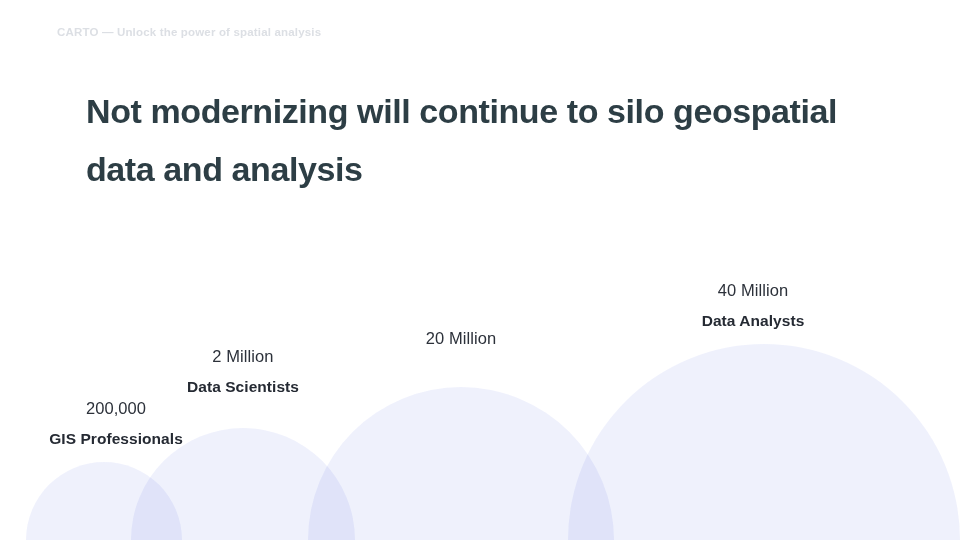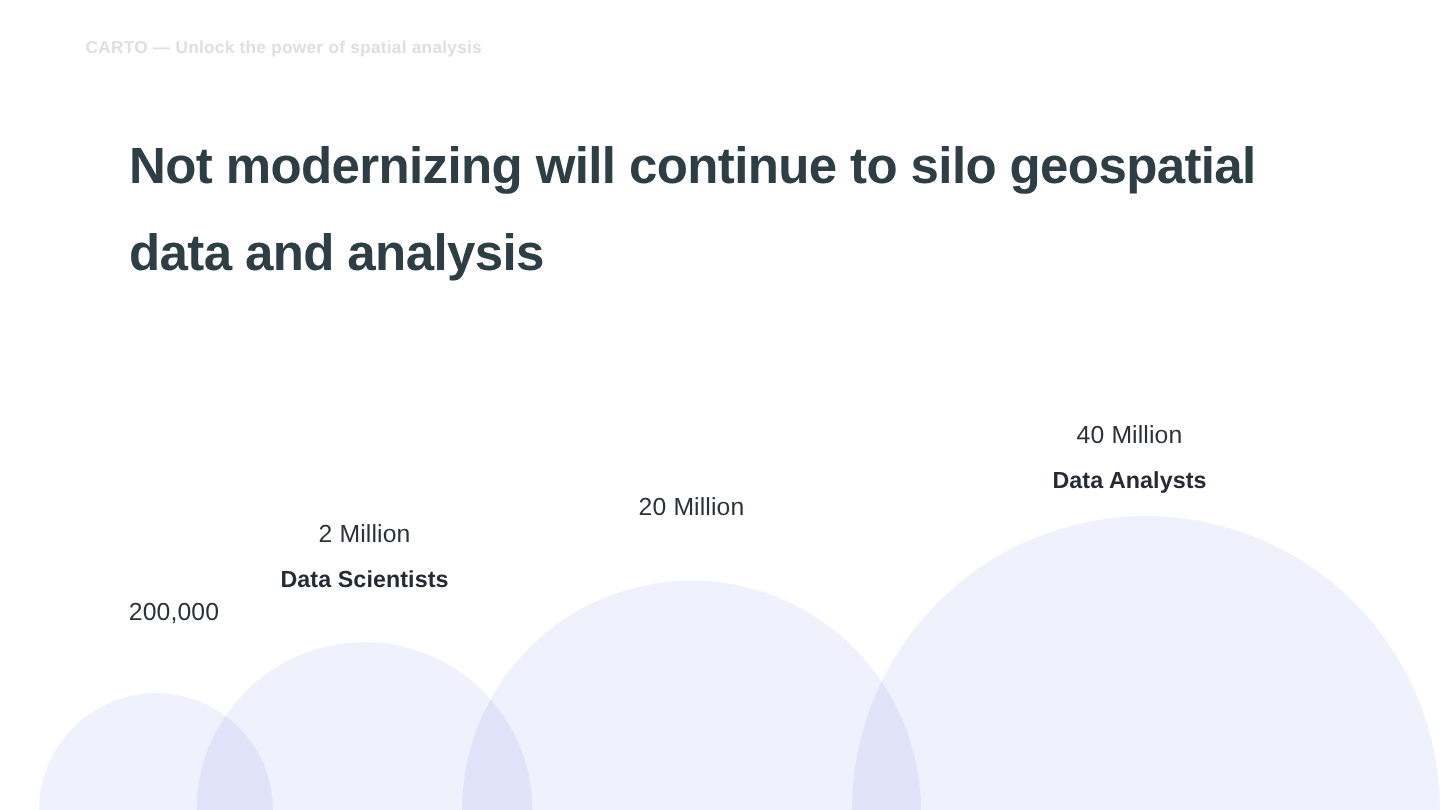--- a/index.html
+++ b/index.html
@@ -104,20 +104,21 @@
 
   <div class="bubbles">
     <div class="bubble" style="left: 26px; top: 462px; width: 156px; height: 156px; background: rgb(230, 233, 251);"></div>
     <div class="bubble" style="left: 131px; top: 428px; width: 224px; height: 224px; background: rgb(230, 233, 251);"></div>
     <div class="bubble" style="left: 308px; top: 387px; width: 306px; height: 306px; background: rgb(230, 233, 251);"></div>
     <div class="bubble" style="left: 568px; top: 344px; width: 392px; height: 392px; background: rgb(230, 233, 251);"></div>
   </div>
 
   <div class="stat" style="left: 36px; top: 400px; width: 160px;">
     <span class="value">200,000</span>
+    <span class="name">GIS Professionals</span>
   </div>
 
   <div class="stat" style="left: 163px; top: 348px; width: 160px;">
     <span class="value">2 Million</span>
     <span class="name">Data Scientists</span>
   </div>
 
   <div class="stat" style="left: 381px; top: 330px; width: 160px;">
     <span class="value">20 Million</span>
   </div>

